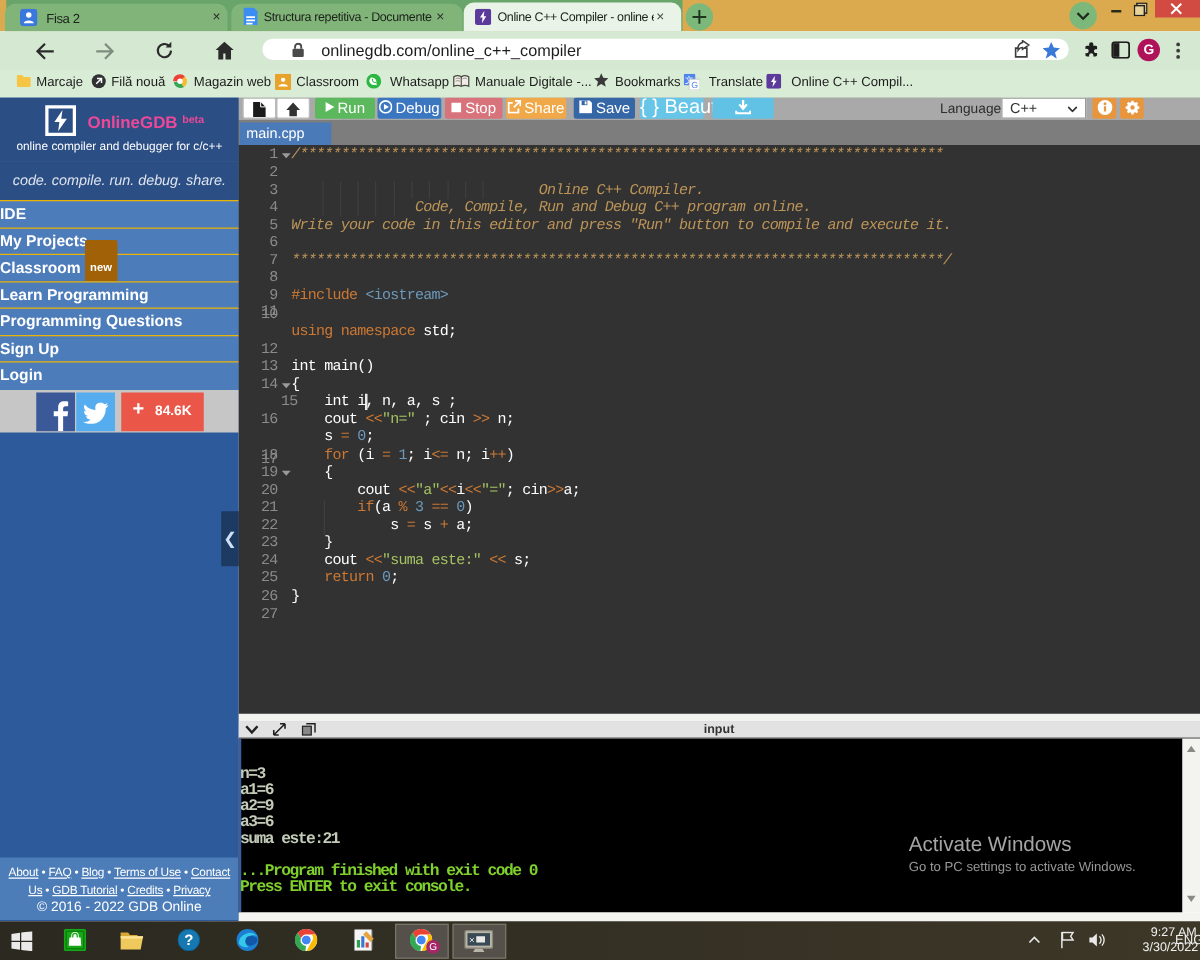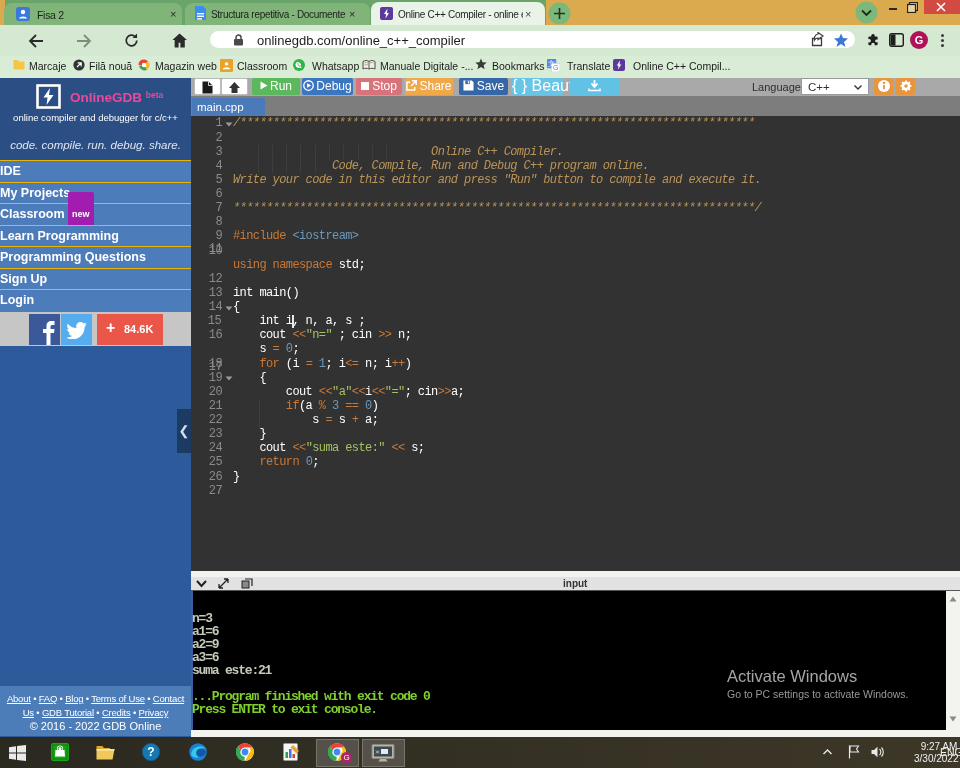--- a/index.html
+++ b/index.html
@@ -185,21 +185,21 @@
   <svg class="abs" style="left:36px;top:84px" width="25" height="25" viewBox="0 0 25 25">
       <rect x="1.5" y="1.5" width="22" height="22" fill="none" stroke="#fff" stroke-width="2.6"></rect>
       <path d="M14 4 L7.5 13.5 H11.5 L10.5 21 L17.5 11 H13 Z" fill="#fff"></path>
     </svg>
   <div class="abs" style="left:70px;top:90px;color:#ec4899;font-size:13.5px;font-weight:bold;">OnlineGDB <span style="font-size:8.5px;position:relative;top:-4px;">beta</span></div>
   <div class="abs" style="left:0px;top:112px;width:191px;text-align:center;color:#fff;font-size:9.5px;">online compiler and debugger for c/c++</div>
   <div class="abs" style="left:0;top:129px;width:191px;height:31px;background:#2b4e84;"></div>
   <div class="abs" style="left:0;top:139px;width:191px;text-align:center;color:#dfe5f0;font-size:11.5px;font-style:italic;">code. compile. run. debug. share.</div>
   <div class="menuitem" style="top:160px;">IDE</div>
   <div class="menuitem" style="top:182px;">My Projects</div>
-  <div class="menuitem" style="top:203px;">Classroom <span style="background:#a21caf;color:#fff;font-size:9px;padding:17px 4px;border-radius:2px;position:relative;top:-1px;">new</span></div>
+  <div class="menuitem" style="top:203px;">Classroom <span style="background:#a16207;color:#fff;font-size:9px;padding:17px 4px;border-radius:2px;position:relative;top:-1px;">new</span></div>
   <div class="menuitem" style="top:225px;">Learn Programming</div>
   <div class="menuitem" style="top:246px;">Programming Questions</div>
   <div class="menuitem" style="top:268px;">Sign Up</div>
   <div class="menuitem" style="top:289px;height:22px;">Login</div>
   <div class="abs" style="left:0;top:312px;width:191px;height:34px;background:#c6c6c6;"></div>
   <div class="abs" style="left:29px;top:314px;width:31px;height:31px;background:#3b5998;"></div>
   <svg class="abs" style="left:29px;top:314px" width="31" height="31" viewBox="0 0 31 31">
       <path d="M17.5 31 V19 h-3.5 v-4 h3.5 v-3 c0-3.5 2-5 5-5 1.4 0 2.6 0.1 3 0.15 V11 h-2 c-1.6 0-2 0.8-2 2 v2 h4 l-0.5 4 h-3.5 v12 Z" fill="#fff"></path>
     </svg>
   <div class="abs" style="left:61px;top:314px;width:31px;height:31px;background:#55acee;"></div>
@@ -316,21 +316,21 @@
       <div class="ln" style="top:243.5px;left:191px;">10</div>
       <div class="cl" style="top:243.5px;left:233px;"></div>
       <div class="ln" style="top:242px;left:191px;">11</div>
       <div class="cl" style="top:257.6px;left:233px;"><span class="kw">using namespace</span><span> std;</span></div>
       <div class="ln" style="top:271.8px;left:191px;">12</div>
       <div class="cl" style="top:271.8px;left:233px;"></div>
       <div class="ln" style="top:285.9px;left:191px;">13</div>
       <div class="cl" style="top:285.9px;left:233px;"><span>int main()</span></div>
       <div class="ln" style="top:300.0px;left:191px;">14</div>
       <div class="cl" style="top:300.0px;left:233px;"><span>{</span></div>
-      <div class="ln" style="top:314.1px;left:190px;">15</div>
+      <div class="ln" style="top:314.1px;left:207px;">15</div>
       <div class="cl" style="top:314.1px;left:233px;"><span>    int i, n, a, s ;</span></div>
       <div class="ln" style="top:328.3px;left:191px;">16</div>
       <div class="cl" style="top:328.3px;left:233px;"><span>    cout </span><span class="kw">&lt;&lt;</span><span class="str">"n="</span><span> ; cin </span><span class="kw">&gt;&gt;</span><span> n;</span></div>
       <div class="ln" style="top:342.4px;left:191px;margin-top:18px;">17</div>
       <div class="cl" style="top:342.4px;left:233px;"><span>    s </span><span class="kw">=</span><span> </span><span class="num">0</span><span>;</span></div>
       <div class="ln" style="top:356.5px;left:191px;">18</div>
       <div class="cl" style="top:356.5px;left:233px;"><span class="kw">    for</span><span> (i </span><span class="kw">=</span><span> </span><span class="num">1</span><span>; i</span><span class="kw">&lt;=</span><span> n; i</span><span class="kw">++</span><span>)</span></div>
       <div class="ln" style="top:370.6px;left:191px;">19</div>
       <div class="cl" style="top:370.6px;left:233px;"><span>    {</span></div>
       <div class="ln" style="top:384.8px;left:191px;">20</div>

